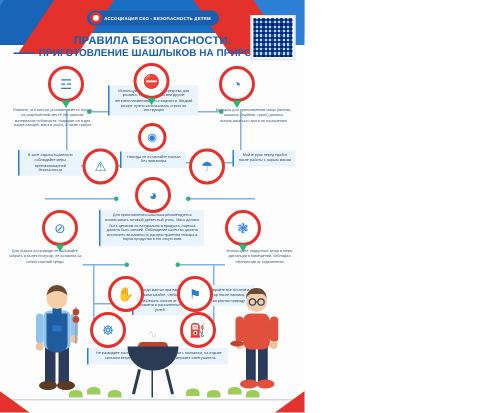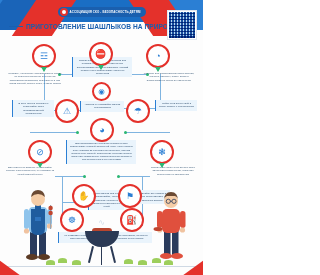--- a/index.html
+++ b/index.html
@@ -212,20 +212,21 @@
   <div class="assoc-badge">
     <span class="assoc-logo"></span>
     <span class="assoc-text">АССОЦИАЦИЯ СКО - БЕЗОПАСНОСТЬ ДЕТЯМ</span>
   </div>
 
   <div class="qr">
     <div class="qr-grid"></div>
   </div>
 
   <div class="title-wrap">
+    <div class="title1">ПРАВИЛА БЕЗОПАСНОСТИ.</div>
     <div class="title2-row">
       <span class="title-rule"></span>
       <span class="title2">ПРИГОТОВЛЕНИЕ ШАШЛЫКОВ НА ПРИРОДЕ</span>
       <span class="title-rule"></span>
     </div>
   </div>
 
   <div class="line lh" style="left:60px;top:74px;width:20px;"></div>
   <div class="line lh" style="left:130px;top:74px;width:18px;"></div>
   <div class="line lv" style="left:44px;top:74px;height:36px;"></div>

